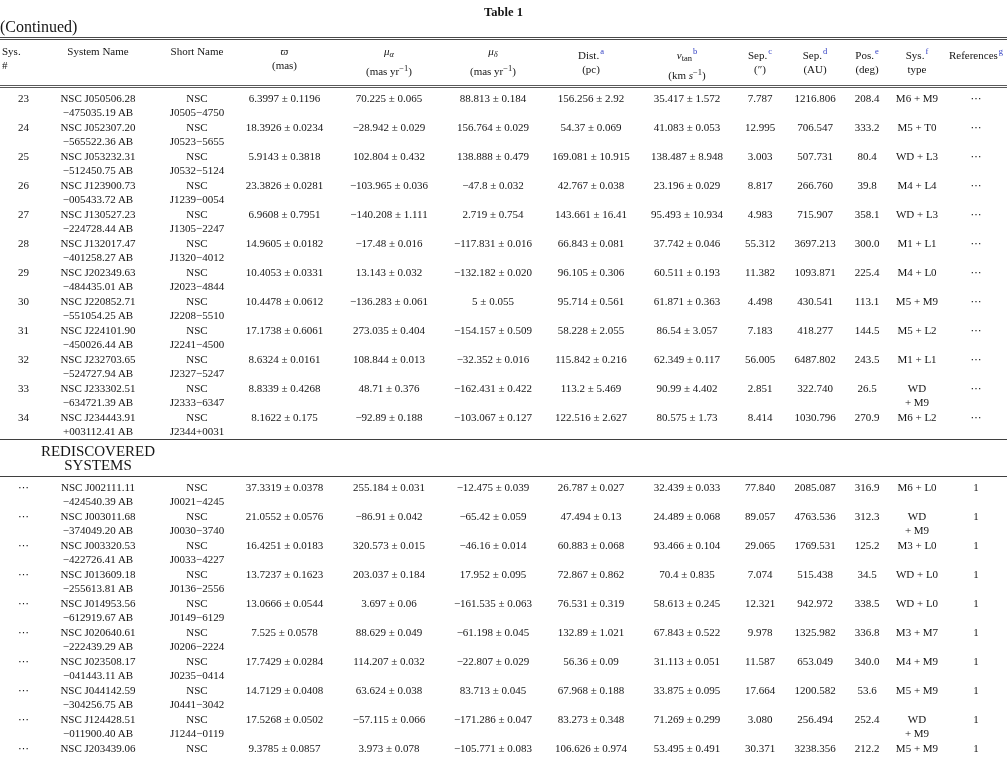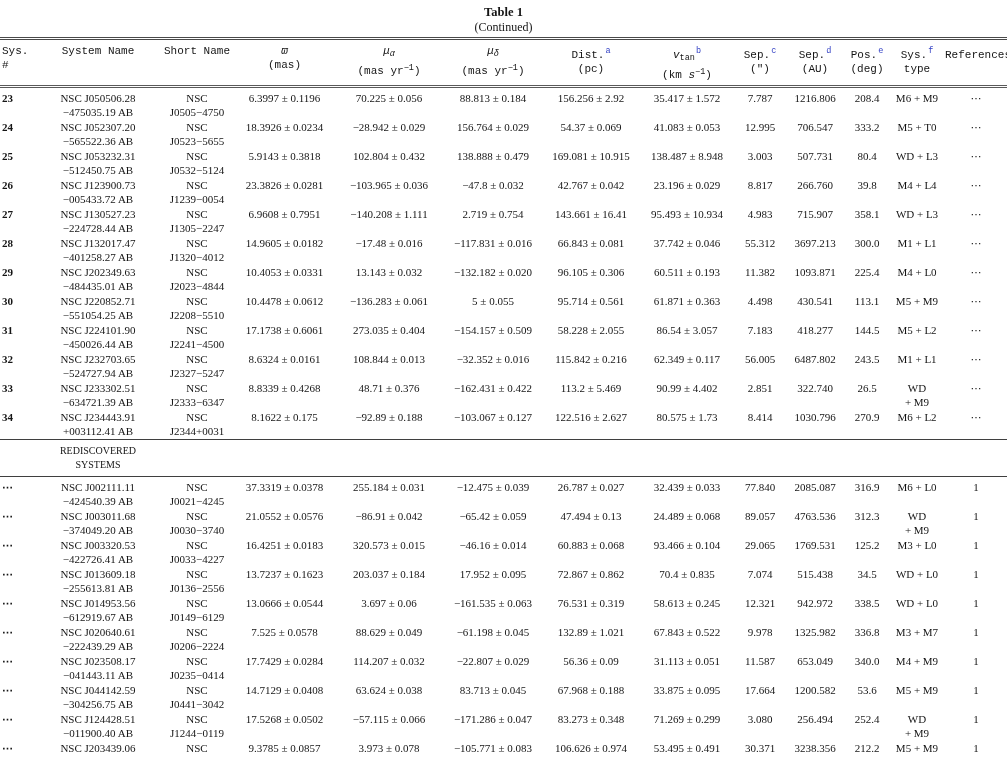--- a/index.html
+++ b/index.html
@@ -4,45 +4,45 @@
 <style>
   html,body{margin:0;padding:0;}
   body{
     width:1007px;height:757px;overflow:hidden;background:#ffffff;color:#151515;
     font-family:"Liberation Serif","DejaVu Serif",serif;
     -webkit-font-smoothing:antialiased;
   }
   .page{width:1007px;height:542px;position:relative;}
   .caption{padding-top:5px;}
   .title{text-align:center;font-weight:bold;font-size:12.5px;line-height:15px;}
-  .subtitle{text-align:center;font-size:12px;line-height:14px;}
+  .subtitle{text-align:left;font-size:16px;line-height:14px;}
   .rule-double{height:0;border-top:3px double #4a4a4a;margin-top:3px;}
   table{border-collapse:collapse;table-layout:fixed;width:1007px;font-size:11px;}
   thead th{
     font-weight:normal;vertical-align:top;padding:4px 0 3px;text-align:center;
-    border-bottom:3px double #5a5a5a;white-space:nowrap;font-size:11px;font-family:Liberation Mono, monospace;
+    border-bottom:3px double #5a5a5a;white-space:nowrap;font-size:11px;
   }
   thead th.left{text-align:left;padding-left:2px;}
   tbody td{
     vertical-align:top;padding:0;text-align:center;line-height:14.4px;
     white-space:nowrap;height:29px;
   }
   tbody.sec-first tr:first-child td{padding-top:3px;}
   tbody.sec-rows tr:first-child td{padding-top:3px;}
-  td.left{text-align:left;padding-left:2px;font-weight:bold;}
+  td.left{text-align:left;padding-left:18px;}
   .l1,.l2{line-height:14px;}
   .it{font-style:italic;}
   .subs{font-size:8.5px;vertical-align:-2px;}
   .sups{font-size:8.5px;vertical-align:4px;}
   .foot{font-size:8.5px;vertical-align:5px;margin-left:1px;}
   .sec-row td{
     border-top:1.5px solid #3f3f3f;border-bottom:1px solid #3f3f3f;
     height:auto;padding-top:4px;padding-bottom:4px;
   }
-  .sec-label{font-size:10px;line-height:14px;}
+  .sec-label{font-size:15px;line-height:14px;}
 </style>
 </head>
 <body>
 
 <div class="page">
   <div class="caption">
     <div class="title">Table 1</div>
     <div class="subtitle">(Continued)</div>
   </div>
   <div class="rule-double"></div>
@@ -128,21 +128,21 @@
             <div class="l1">−475035.19 AB</div>
           </td>
           <td>
             <div class="l1">NSC</div>
             <div class="l1">J0505−4750</div>
           </td>
           <td>
             <div class="l1">6.3997 ± 0.1196</div>
           </td>
           <td>
-            <div class="l1">70.225 ± 0.056</div>
+            <div class="l1">70.225 ± 0.065</div>
           </td>
           <td>
             <div class="l1">88.813 ± 0.184</div>
           </td>
           <td>
             <div class="l1">156.256 ± 2.92</div>
           </td>
           <td>
             <div class="l1">35.417 ± 1.572</div>
           </td>
@@ -263,21 +263,21 @@
           <td>
             <div class="l1">23.3826 ± 0.0281</div>
           </td>
           <td>
             <div class="l1">−103.965 ± 0.036</div>
           </td>
           <td>
             <div class="l1">−47.8 ± 0.032</div>
           </td>
           <td>
-            <div class="l1">42.767 ± 0.042</div>
+            <div class="l1">42.767 ± 0.038</div>
           </td>
           <td>
             <div class="l1">23.196 ± 0.029</div>
           </td>
           <td>
             <div class="l1">8.817</div>
           </td>
           <td>
             <div class="l1">266.760</div>
           </td>

